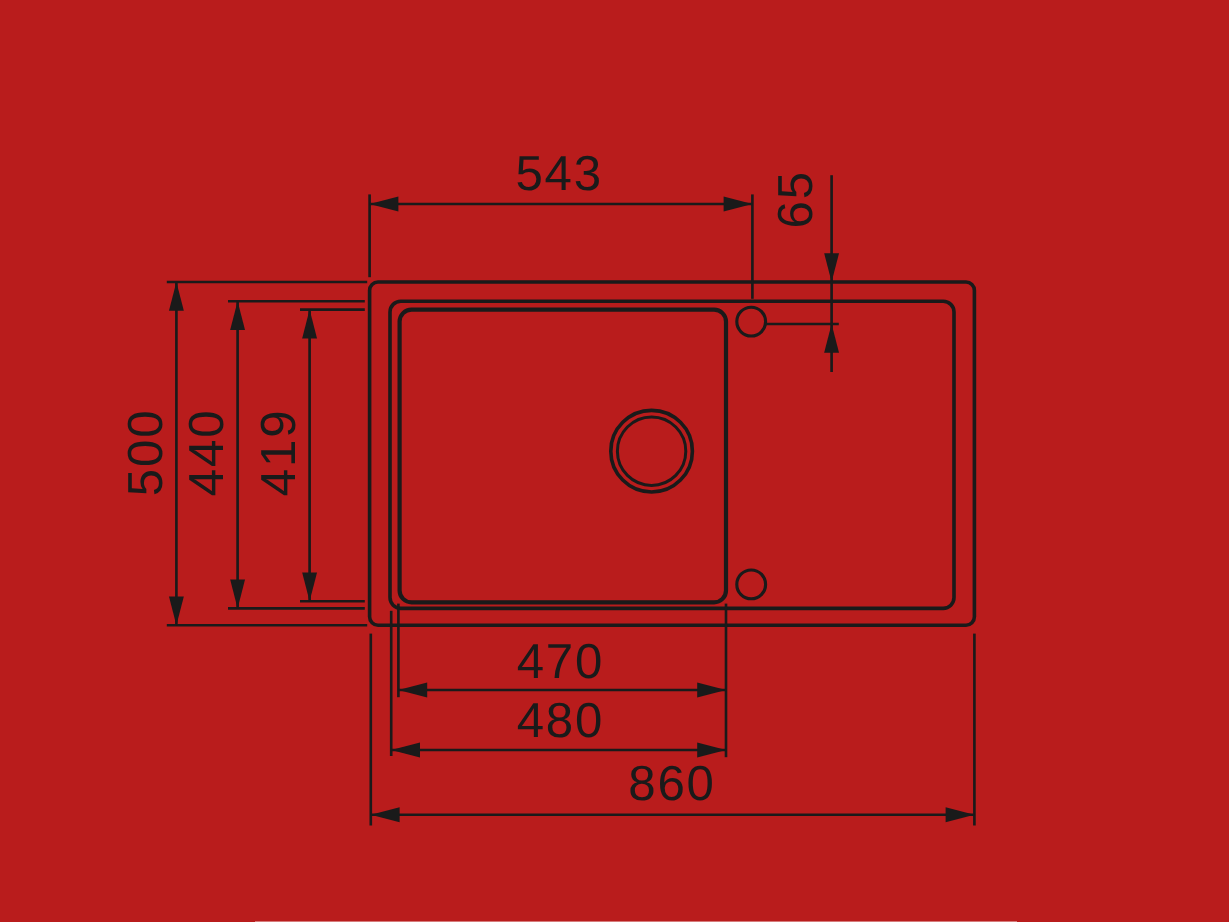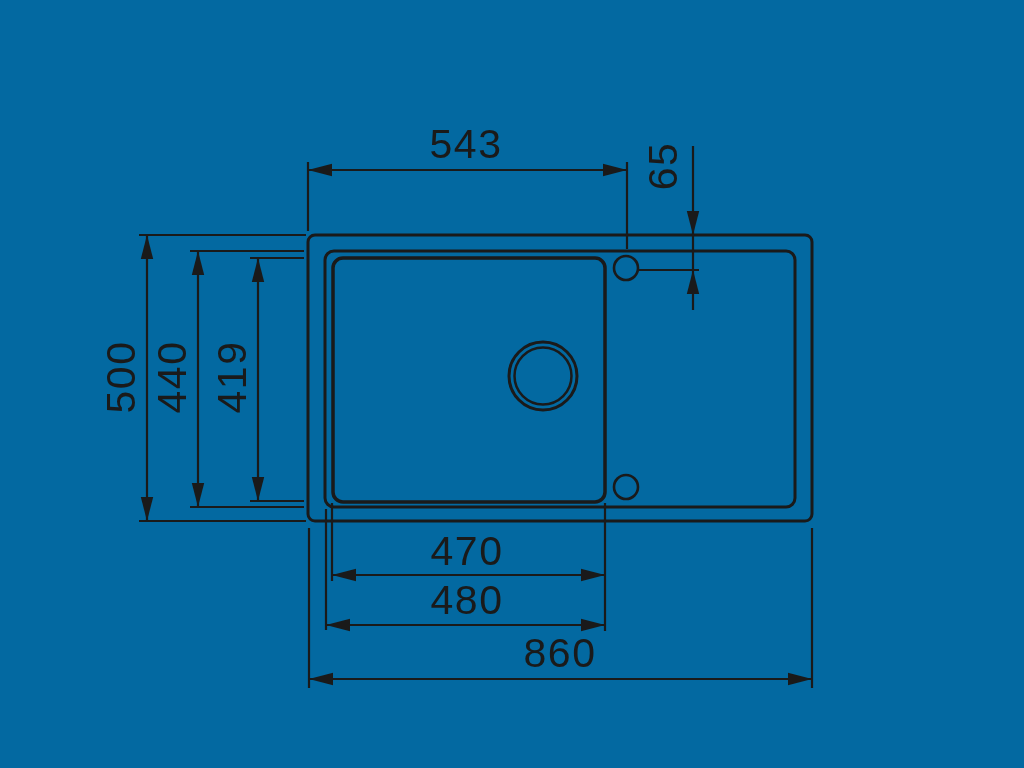--- a/index.html
+++ b/index.html
@@ -6,21 +6,21 @@
     margin: 0;
     padding: 0;
     width: 1024px;
     height: 768px;
     background: #ffffff;
     overflow: hidden;
   }
   .stage {
     width: 1024px;
     height: 768px;
-    background: #0369a1;
+    background: #b91c1c;
   }
   .dim-text {
     font-family: "Liberation Sans", sans-serif;
     font-size: 41px;
     letter-spacing: 1.5px;
     fill: #1a1a1a;
   }
   .outline {
     fill: none;
     stroke: #1a1a1a;

